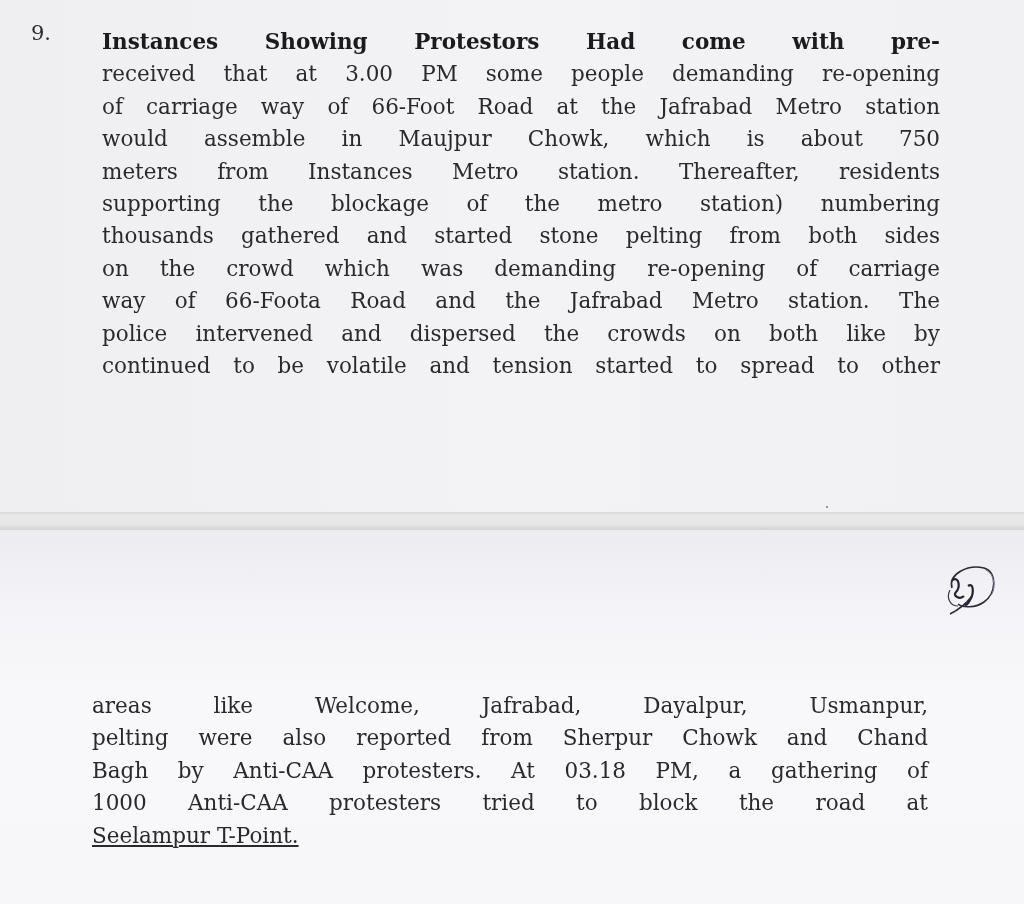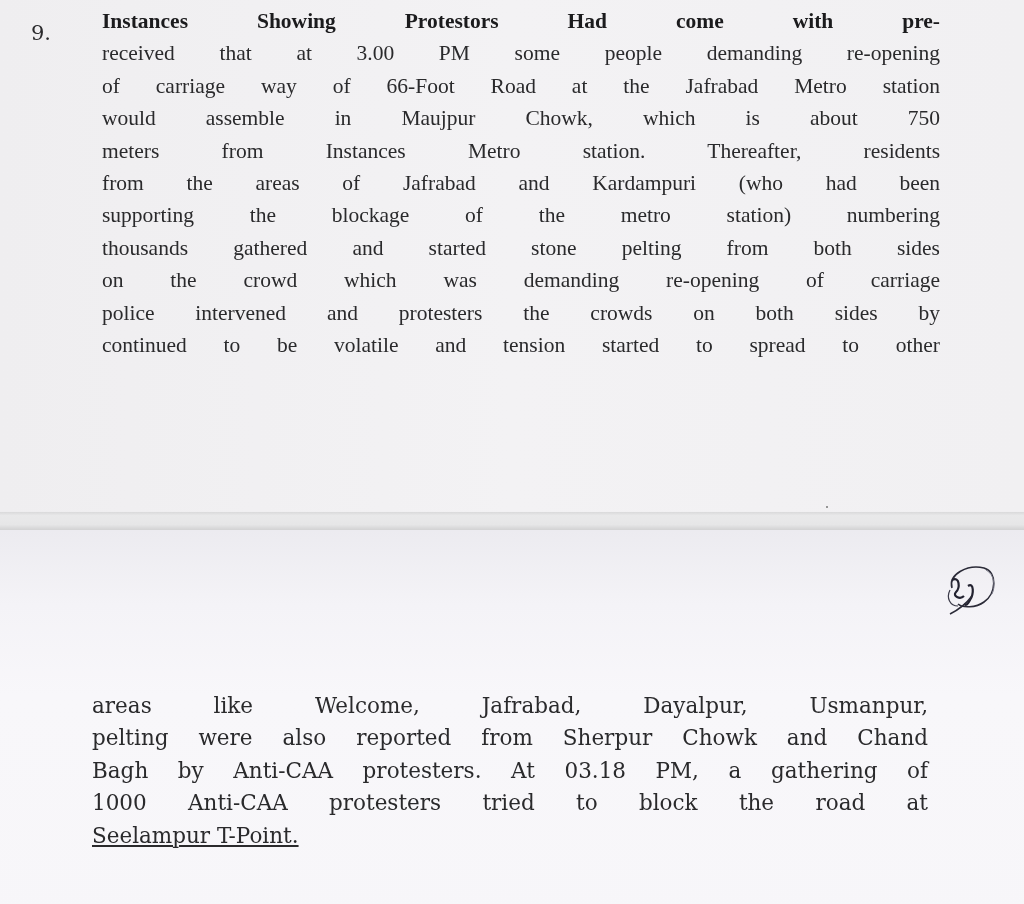--- a/index.html
+++ b/index.html
@@ -44,26 +44,25 @@
     .para-number {
       position: absolute;
       left: 31px;
       top: 17px;
       font-size: 21px;
       line-height: 32.5px;
     }
     .para {
       position: absolute;
       left: 102px;
-      top: 5px;
+      top: 26px;
       width: 838px;
       font-size: 21.5px;
       line-height: 32.4px;
       text-align: justify;
-      font-family: Liberation Serif, serif;
     }
     .para .line {
       display: block;
       text-align: justify;
       text-align-last: justify;
       white-space: nowrap;
       height: 32.4px;
     }
     .bold {
       font-weight: bold;
@@ -107,25 +106,25 @@
 
 <div class="page-top">
   <span class="para-number">9.</span>
 
   <div class="para">
     <span class="line bold">Instances Showing Protestors Had come with pre-</span>
     <span class="line">received that at 3.00 PM some people demanding re-opening</span>
     <span class="line">of carriage way of 66-Foot Road at the Jafrabad Metro station</span>
     <span class="line">would assemble in Maujpur Chowk, which is about 750</span>
     <span class="line">meters from Instances Metro station. Thereafter, residents</span>
-    <span class="line">from the areas of Jafrabad and Kardampuri (who had been</span>
     <span class="line">supporting the blockage of the metro station) numbering</span>
     <span class="line">thousands gathered and started stone pelting from both sides</span>
     <span class="line">on the crowd which was demanding re-opening of carriage</span>
-    <span class="line">police intervened and protesters the crowds on both sides by</span>
+    <span class="line">way of 66-Foota Road and the Jafrabad Metro station. The</span>
+    <span class="line">police intervened and dispersed the crowds on both like by</span>
     <span class="line">continued to be volatile and tension started to spread to other</span>
   </div>
 
   <span class="speck" style="left:826px; top:506px;"></span>
 </div>
 
 <div class="divider"></div>
 
 <div class="page-bottom">
   <svg class="signature" viewBox="0 0 62 56">

